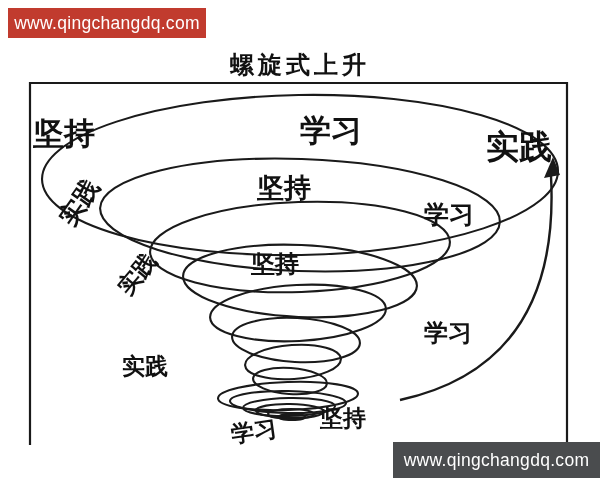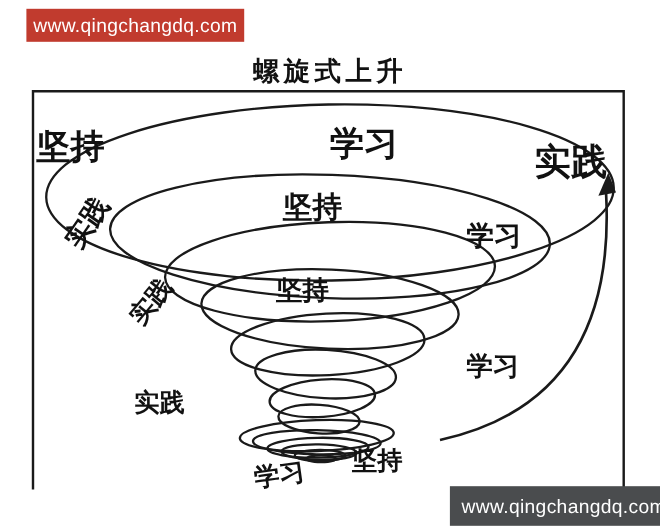--- a/index.html
+++ b/index.html
@@ -2,21 +2,21 @@
 <html style="--line: #1a1a1a;"><head>
 <meta charset="utf-8">
 <style>
   html,body{margin:0;padding:0;}
   body{
     width:600px;height:480px;position:relative;background:#ffffff;overflow:hidden;
     font-family:"Liberation Sans","DejaVu Sans",sans-serif;
   }
   .banner{
     position:absolute;display:flex;align-items:center;justify-content:center;
-    color:#fff;font-size:17.5px;letter-spacing:0.3px;margin-left:16px;
+    color:#fff;font-size:17.5px;letter-spacing:0.3px;
   }
   #wm-top{left:8px;top:8px;width:198px;height:30px;}
   #wm-bottom{left:393px;top:442px;width:207px;height:36px;}
   svg{position:absolute;left:0;top:0;}
   .stroke{fill:none;stroke:var(--line,#1a1a1a);}
   .ring{stroke-width:2.1;}
   .frame{stroke-width:2.2;}
   .arrow{stroke-width:2.4;}
   text{fill:#111;font-family:"DejaVu Sans","Liberation Sans",sans-serif;font-weight:700;}
 </style>

